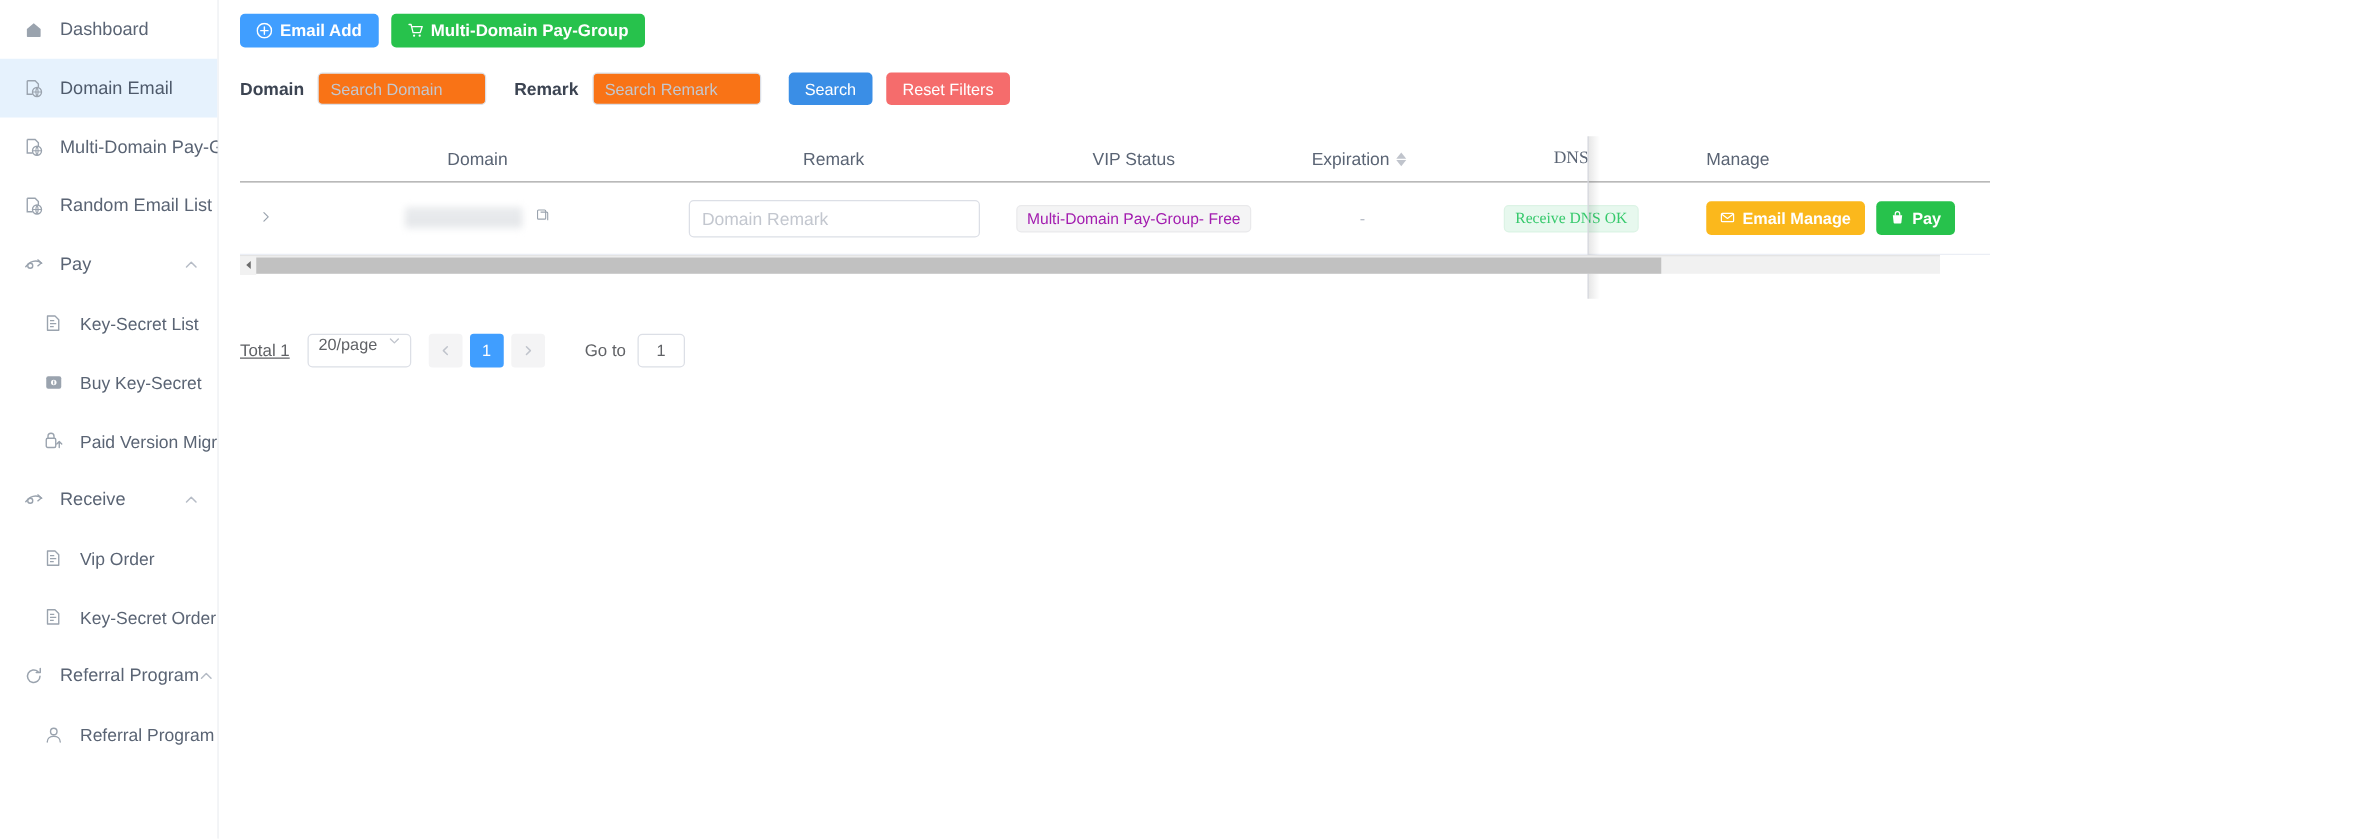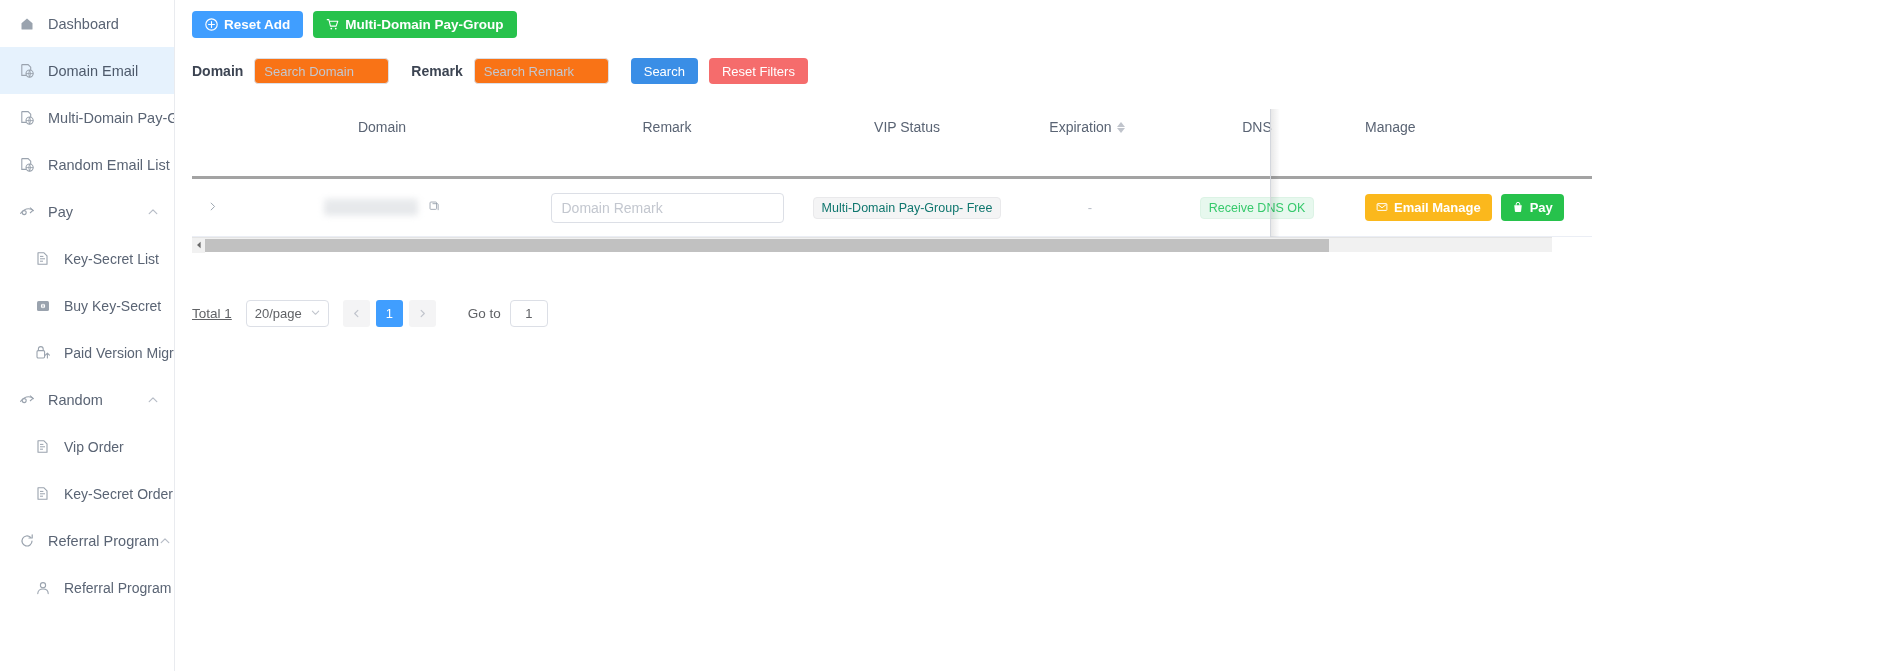--- a/index.html
+++ b/index.html
@@ -101,39 +101,39 @@
   }
   .thead .th {
     display: flex; align-items: center; justify-content: center;
     gap: 5px; white-space: nowrap;
   }
   .col-exp { width: 40px; flex: 0 0 40px; }
   .col-domain { width: 300px; flex: 0 0 300px; }
   .col-remark { width: 270px; flex: 0 0 270px; }
   .col-vip { width: 210px; flex: 0 0 210px; }
   .col-expire { width: 150px; flex: 0 0 150px; }
-  .col-dns { width: 190px; flex: 0 0 190px; }
+  .col-dns { width: 190px; flex: 0 0 190px; font-family: Liberation Serif, serif; }
   .col-manage {
     width: 330px; flex: 0 0 330px;
     justify-content: flex-start !important;
     padding-left: 13px;
   }
   .sorter {
     display: inline-flex; flex-direction: column;
     gap: 1px; color: #c0c4cc;
   }
   .sorter i {
     width: 0; height: 0; display: block;
     border-left: 4px solid transparent;
     border-right: 4px solid transparent;
   }
   .sorter .up { border-bottom: 5px solid #c0c4cc; }
   .sorter .dn { border-top: 5px solid #c0c4cc; }
 
-  .tbody { border-top: 3px solid #a3a3a3; margin-top: 31px; }
+  .tbody { border-top: 1px solid #a3a3a3; }
   .trow {
     display: flex; align-items: center;
     height: 58px; border-bottom: 1px solid #ebeef5;
   }
   .trow > div { display: flex; align-items: center; justify-content: center; }
   .expander { color: #9aa3ae; cursor: pointer; font-size: 13px; }
   .domain-redacted {
     width: 94px; height: 17px;
     background: linear-gradient(180deg,#e3e5e8 0%,#eceef0 45%,#e1e3e6 55%,#edeff1 100%);
     filter: blur(3px); border-radius: 2px;
@@ -147,21 +147,21 @@
     outline: none; background: #fff;
     font-family: "Liberation Sans", sans-serif;
   }
   .remark-input::placeholder { color: #c3c7cf; }
   .tag {
     display: inline-flex; align-items: center;
     height: 22px; padding: 0 8px;
     border-radius: 4px; font-size: 12.5px;
     white-space: nowrap;
   }
-  .tag-grey { background: #f4f4f5; color: #0f766e; border: 1px solid #e9e9eb; }
+  .tag-grey { background: #f4f4f5; color: #a21caf; border: 1px solid #e9e9eb; }
   .tag-green { background: #e7f8ee; color: #36c96c; border: 1px solid #dcf3e5; }
   .dash { color: #b6bcc6; margin-left: 6px; font-size: 13px; }
   .manage-cell {
     justify-content: flex-start !important;
     gap: 9px; padding-left: 13px;
   }
   .btn-act {
     display: inline-flex; align-items: center; gap: 6px;
     height: 27px; padding: 0 11px;
     border: none; border-radius: 4px;
@@ -207,21 +207,21 @@
   
   .pager {
     display: flex; align-items: center;
     margin: 48px 0 0 17px; gap: 0;
     font-size: 13.5px; color: #606266;
   }
   .pg-total { margin-right: 14px; text-decoration: underline; }
   .pg-select {
     width: 83px; height: 27px;
     border: 1px solid #dcdfe6; border-radius: 4px;
-    display: flex; align-items: center; justify-content: space-between;
+    display: flex; align-items: flex-start; justify-content: space-between;
     padding: 0 8px; font-size: 13px; color: #606266;
     cursor: pointer; background: #fff;
   }
   .pg-select .chev { color: #c0c4cc; font-size: 10px; }
   .pg-arrow {
     width: 27px; height: 27px; margin-left: 14px;
     background: #f4f4f5; border-radius: 3px;
     display: flex; align-items: center; justify-content: center;
     color: #c0c4cc; font-size: 12px; cursor: pointer;
   }
@@ -340,21 +340,21 @@
           <span class="lbl">Paid Version Migration</span>
         </div>
         <div class="nav-item">
           <span class="ic">
             <svg width="16" height="16" viewBox="0 0 16 16">
               <path d="M1.6 9.4c2.4-3.2 5-4.6 8-4.6 2 0 3.6.6 4.8 1.8" fill="none" stroke="currentColor" stroke-width="1.1" stroke-linecap="round"></path>
               <circle cx="5.2" cy="8.6" r="2" fill="none" stroke="currentColor" stroke-width="1.1"></circle>
               <path d="M11 3.6l3 2.8-3 2.6" fill="none" stroke="currentColor" stroke-width="1.1" stroke-linejoin="round"></path>
             </svg>
           </span>
-          <span class="lbl">Random</span>
+          <span class="lbl">Receive</span>
           <span class="caret">
             <svg width="12" height="12" viewBox="0 0 12 12">
               <path d="M2.2 7.6L6 3.8l3.8 3.8" fill="none" stroke="currentColor" stroke-width="1.2" stroke-linecap="round" stroke-linejoin="round"></path>
             </svg>
           </span>
         </div>
         <div class="nav-item child">
           <span class="ic">
             <svg width="16" height="16" viewBox="0 0 16 16">
               <path d="M3 1.8h6l3 3v8.4H3z" fill="none" stroke="currentColor" stroke-width="1.1" stroke-linejoin="round"></path>
@@ -401,21 +401,21 @@
   <section class="main">
 
     <div class="toolbar">
       <button class="btn btn-blue">
         <span>
           <svg width="13" height="13" viewBox="0 0 16 16">
               <circle cx="8" cy="8" r="7" fill="none" stroke="#fff" stroke-width="1.4"></circle>
               <path d="M8 4.4v7.2M4.4 8h7.2" stroke="#fff" stroke-width="1.4" stroke-linecap="round"></path>
             </svg>
         </span>
-        <span>Reset Add</span>
+        <span>Email Add</span>
       </button>
       <button class="btn btn-green">
         <span>
           <svg width="13" height="13" viewBox="0 0 16 16">
               <path d="M1.5 2h2l2 8h7l2-6H5" fill="none" stroke="#fff" stroke-width="1.3" stroke-linecap="round" stroke-linejoin="round"></path>
               <circle cx="6.5" cy="13" r="1.1" fill="#fff"></circle>
               <circle cx="12" cy="13" r="1.1" fill="#fff"></circle>
             </svg>
         </span>
         <span>Multi-Domain Pay-Group</span>

